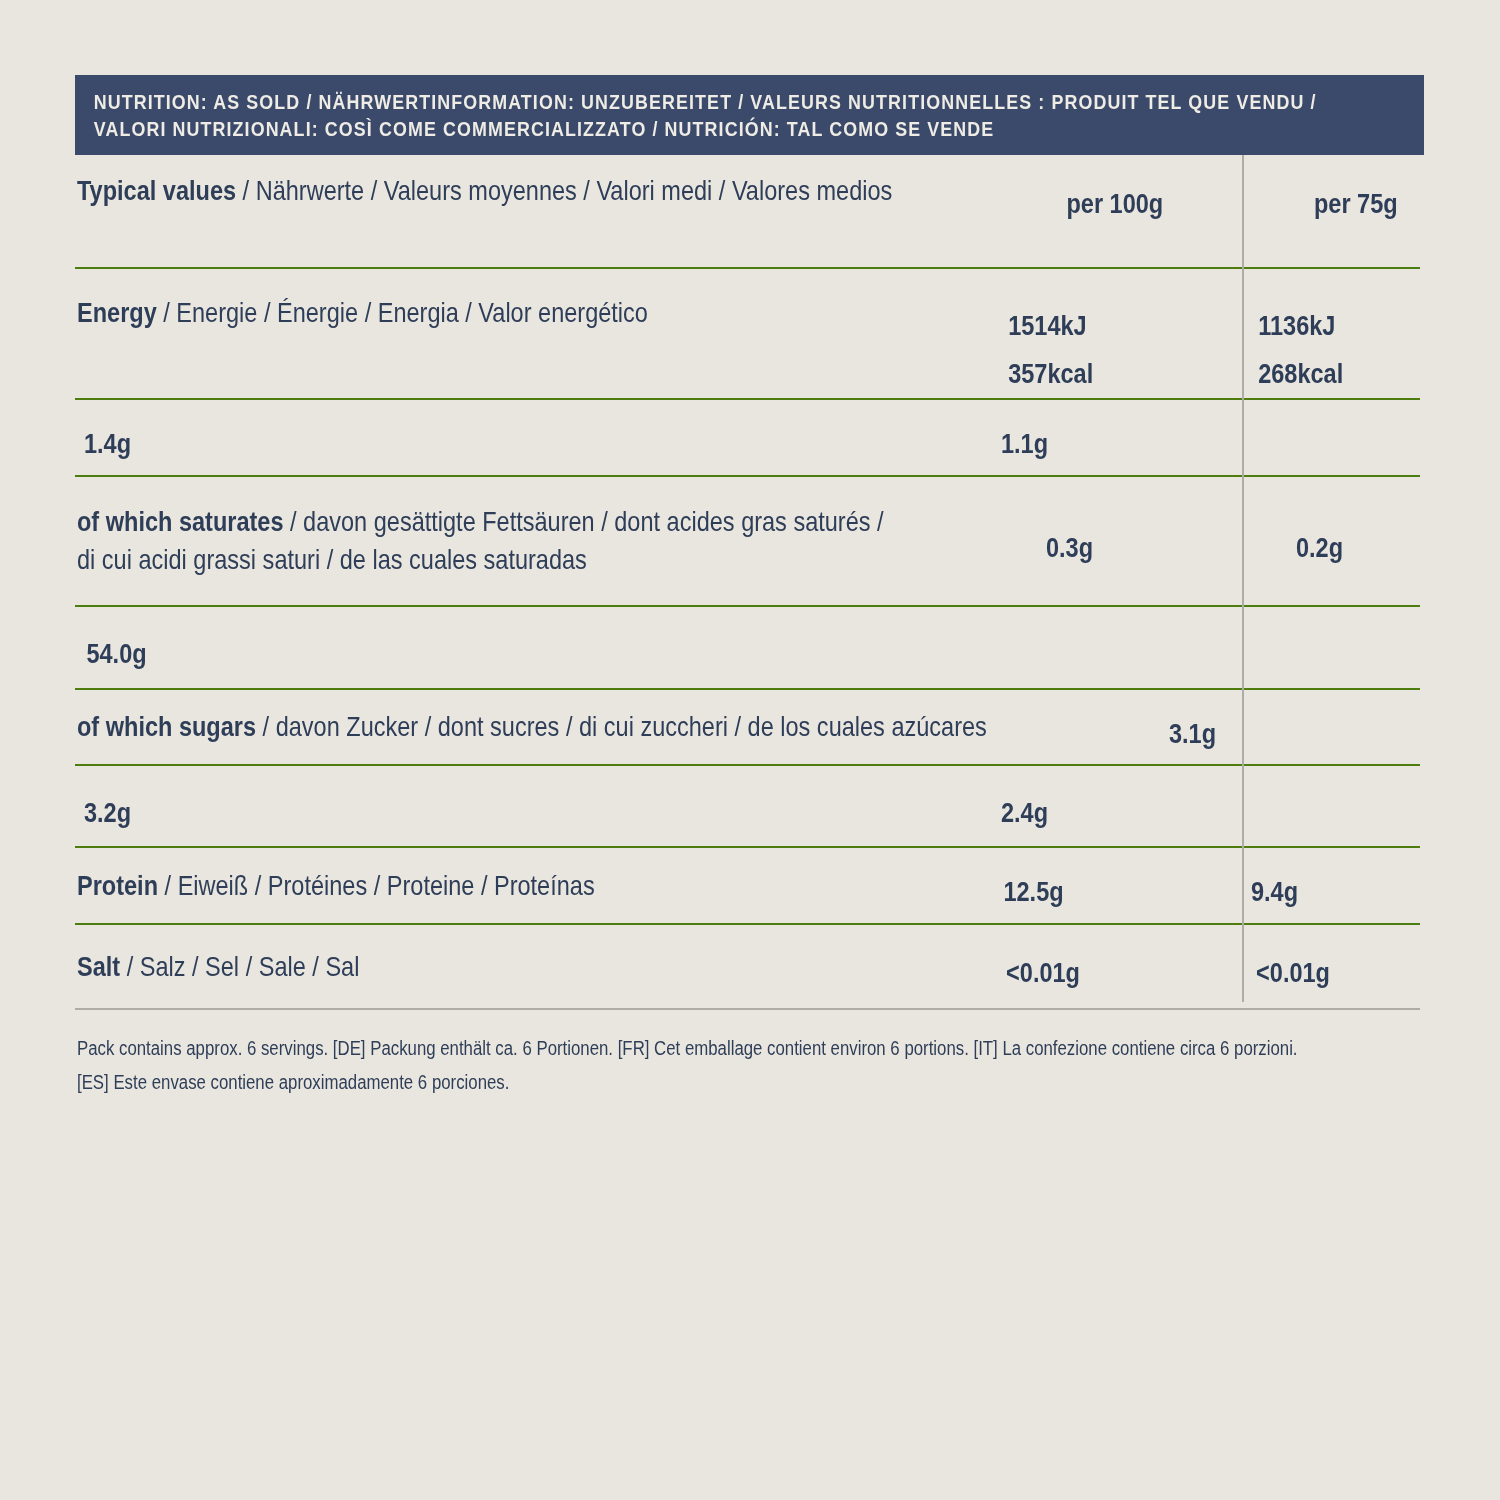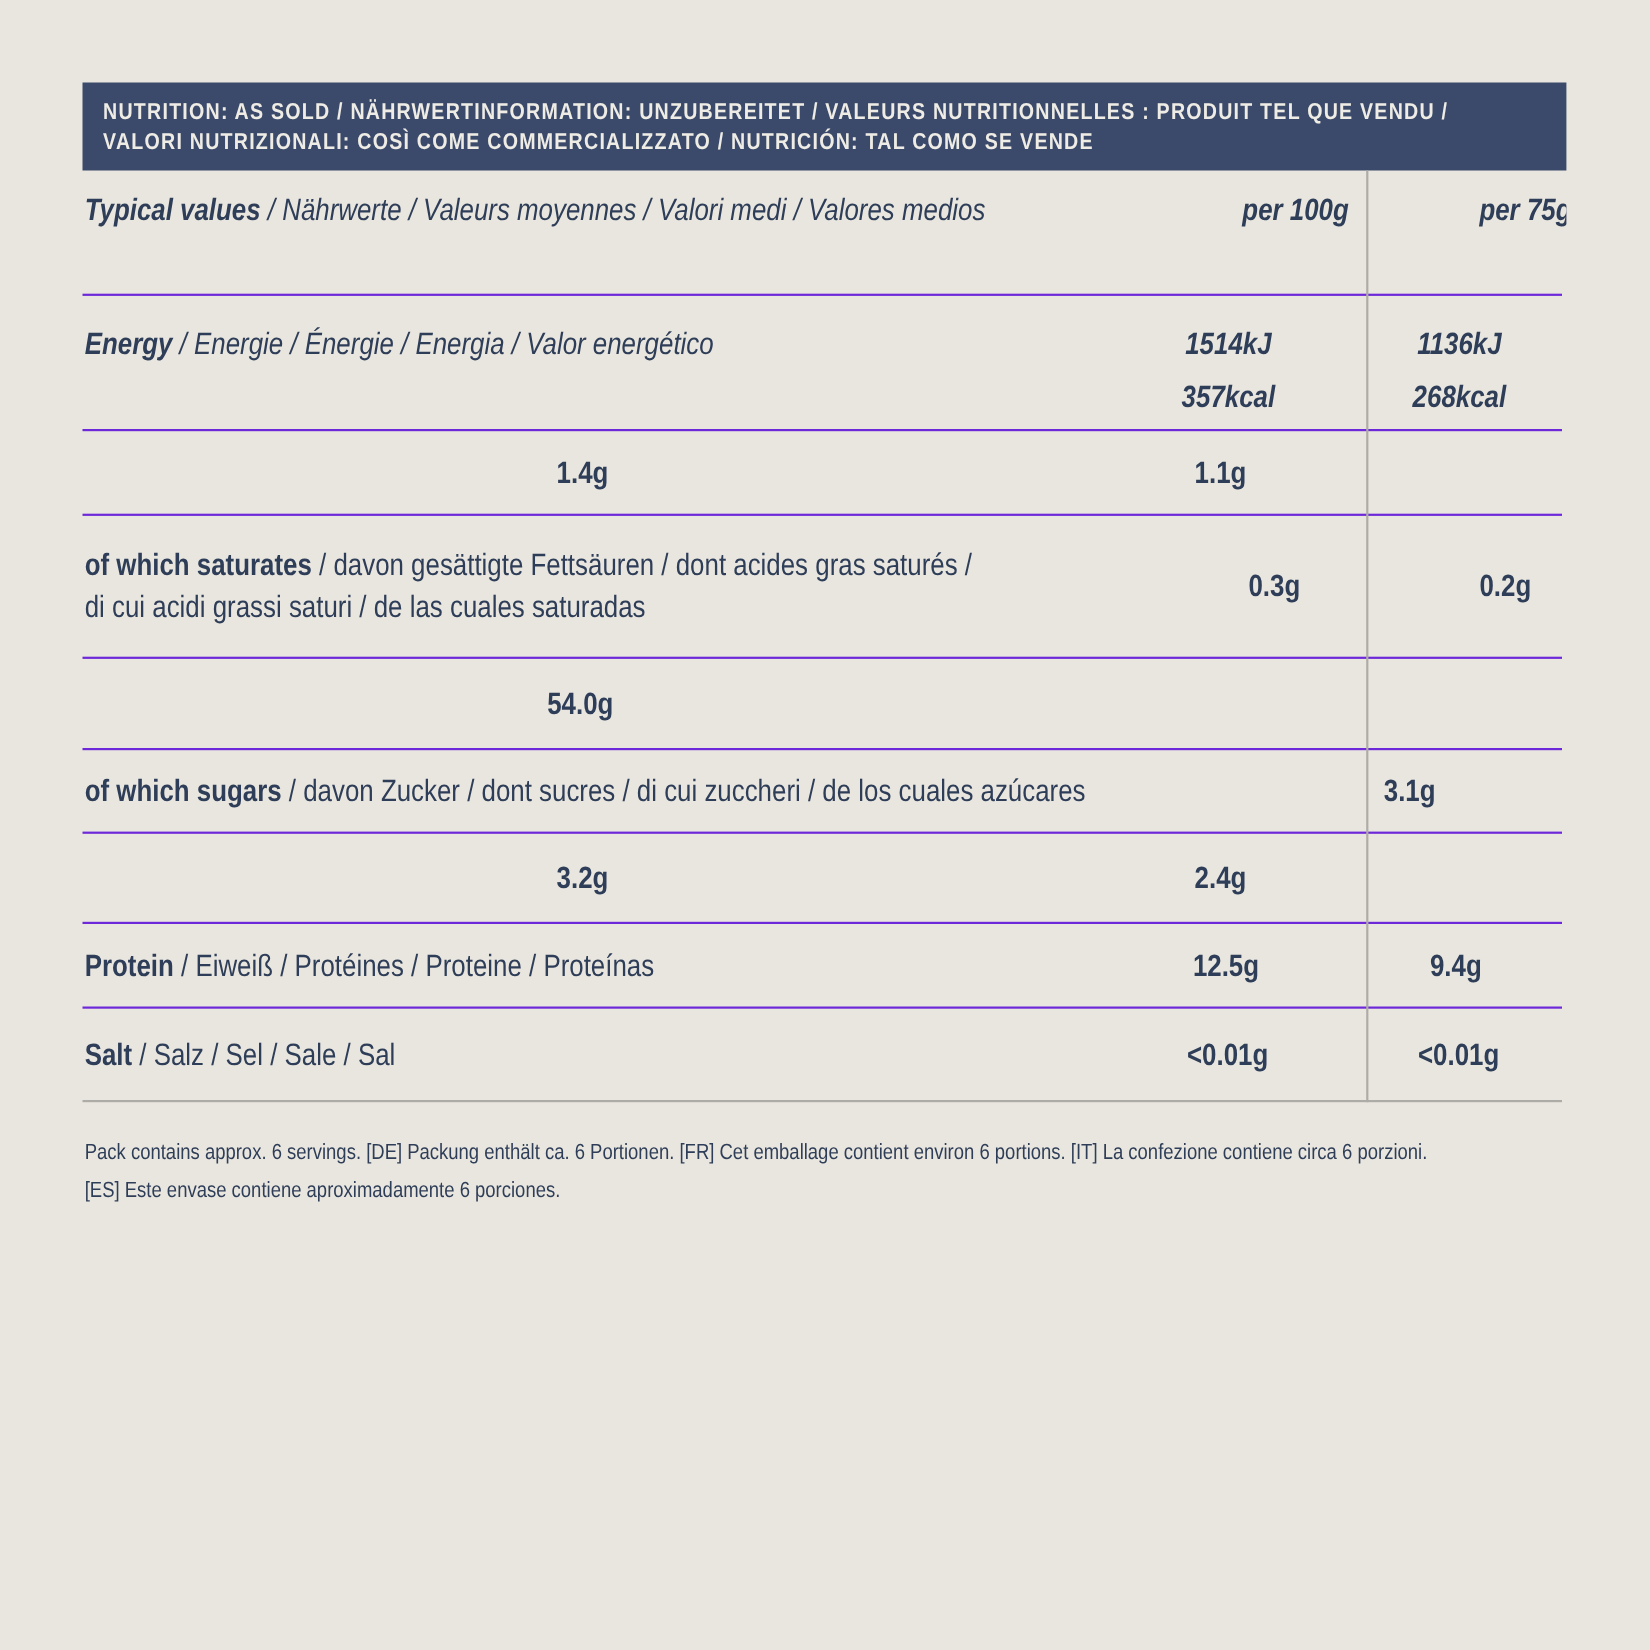--- a/index.html
+++ b/index.html
@@ -56,24 +56,24 @@
     top: 0;
     width: 2px;
     height: 847px;
     background: #aeaca7;
   }
   .row {
     display: grid;
     grid-template-columns: 1fr 250px 178px;
     align-items: center;
     box-sizing: border-box;
-    border-top: 2px solid #6d28d9;
+    border-top: 2px solid #4d7c0f;
   }
   .row.r-head { border-top: none; }
-  .row.r-head, .row.r-top { align-items: start; font-style: italic; }
+  .row.r-head, .row.r-top { align-items: start; }
   .r-head > .cell { padding-top: 12px; }
   .r-top  > .cell { padding-top: 20px; }
 
   .h-typ  { min-height: 112px; }
   .h-en   { min-height: 123px; }
   .h-fat  { min-height: 77px; }
   .h-sat  { min-height: 130px; }
   .h-carb { min-height: 83px; }
   .h-sug  { min-height: 76px; }
   .h-fib  { min-height: 82px; }
@@ -86,21 +86,21 @@
     display: inline-block;
     white-space: pre;
     font-size: 28px;
     line-height: 48px;
     transform: scaleX(0.84);
     transform-origin: left;
   }
   .txt b { font-weight: 700; }
   .h-sat .txt { line-height: 38px; }
 
-  .val { text-align: center; }
+  .val { text-align: left; margin-top: 13px; }
   .vtxt {
     display: inline-block;
     white-space: pre;
     font-size: 28px;
     font-weight: 700;
     line-height: 48px;
     transform: scaleX(0.84);
     transform-origin: right;
   }
   .v100 { padding-right: 17px; }

